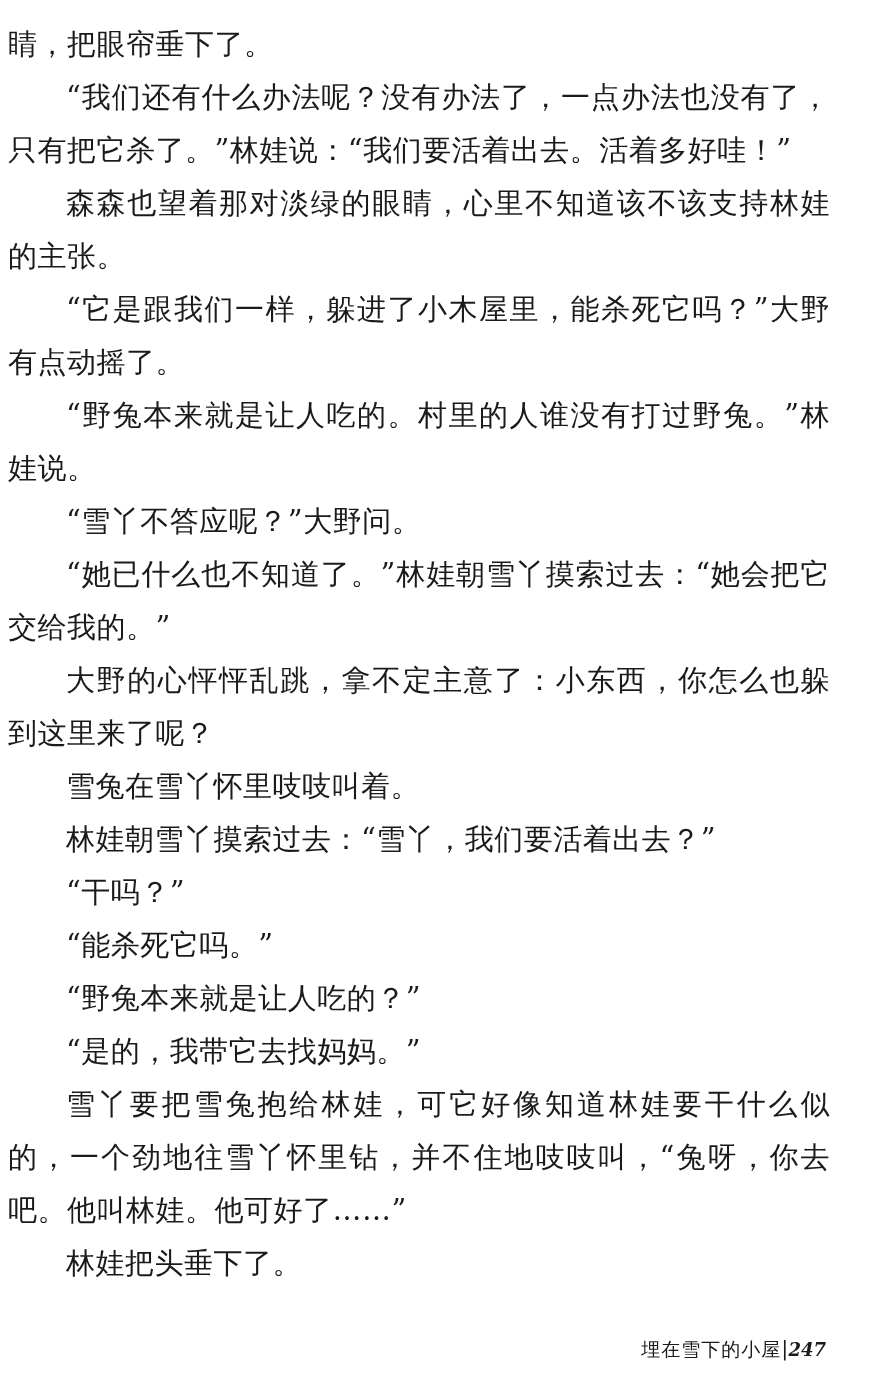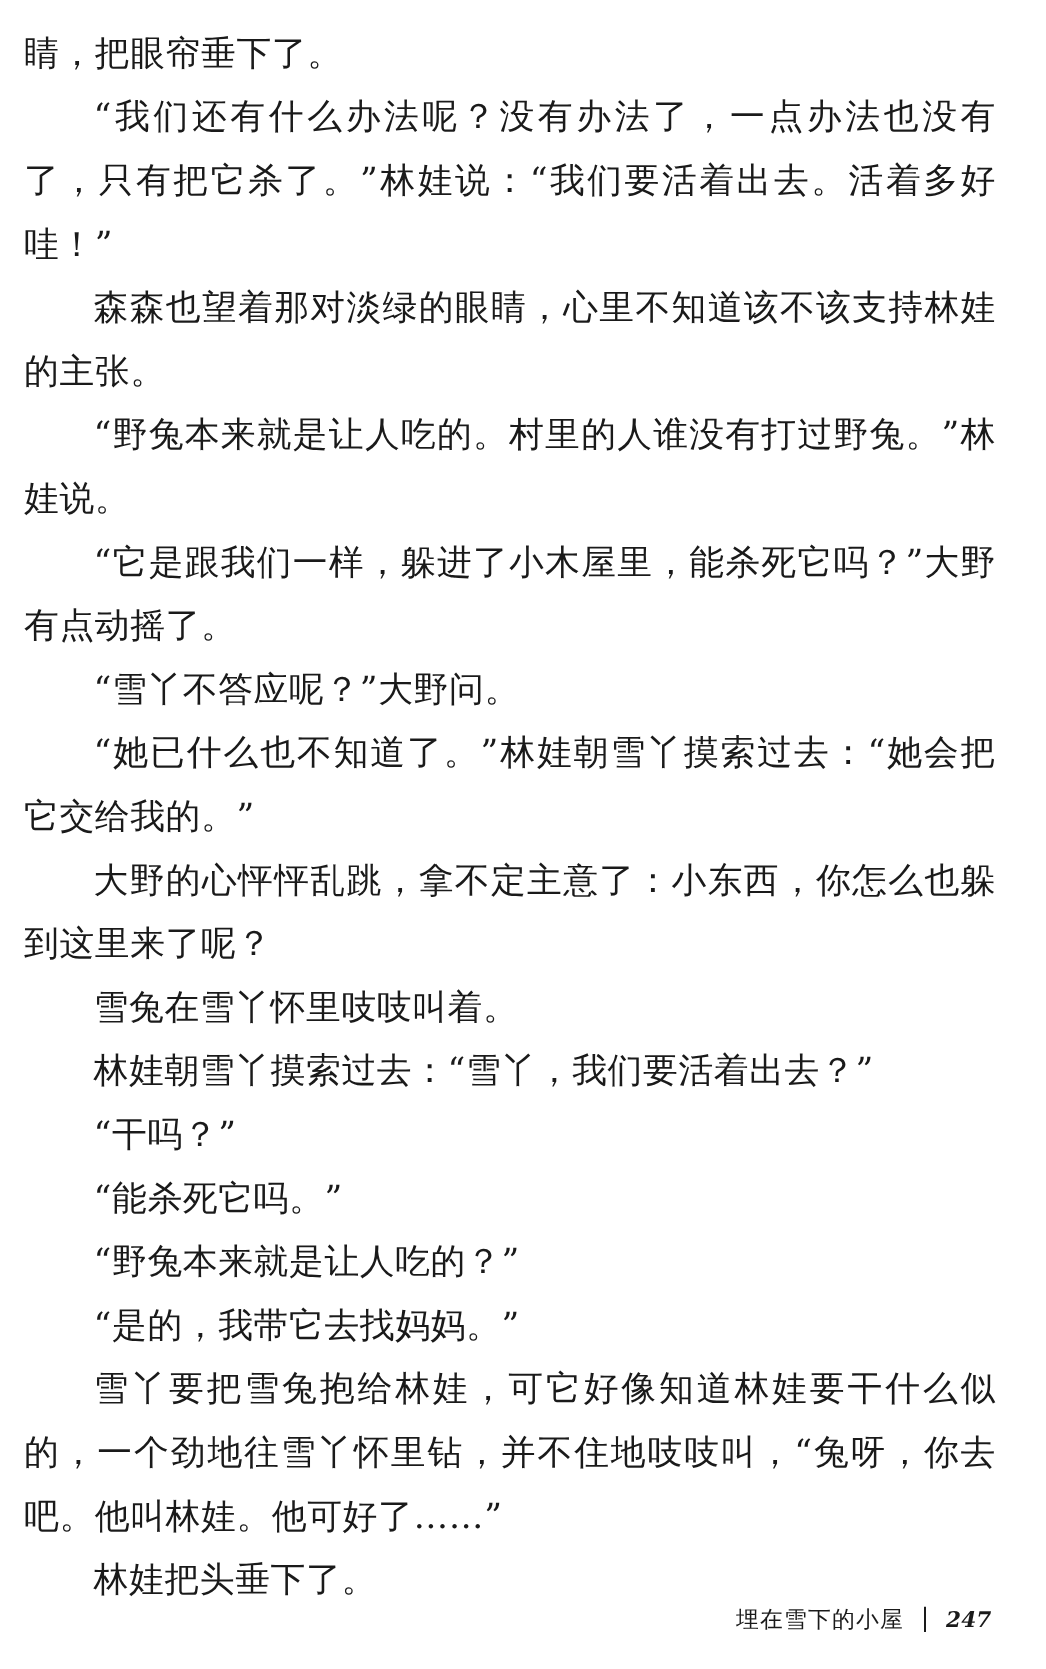--- a/index.html
+++ b/index.html
@@ -15,21 +15,21 @@
     color: #1a1a1a;
     overflow: hidden;
   }
   .page {
     position: absolute;
     left: 0;
     top: 0;
     width: 860px;
     height: 1391px;
     box-sizing: border-box;
-    padding: 18px 30px 0 20px;
+    padding: 18px 30px 0 8px;
   }
   .body-text {
     font-size: 29px;
     line-height: 53px;
     letter-spacing: 0.5px;
     text-align: justify;
     text-justify: inter-character;
   }
   .para {
     margin: 0;
@@ -37,21 +37,20 @@
   }
   .para.noindent {
     text-indent: 0;
   }
   .footer {
     position: absolute;
     right: 34px;
     bottom: 28px;
     display: flex;
     align-items: baseline;
-    gap: 14px;
     text-align: right;
   }
   .footer-title {
     font-size: 19px;
     color: #1a1a1a;
     letter-spacing: 1px;
     font-family: "DejaVu Sans", "Liberation Sans", sans-serif;
   }
   .footer-sep {
     font-size: 21px;
@@ -67,22 +66,22 @@
   }
 </style>
 </head>
 <body>
 
 <div class="page">
   <div class="body-text">
     <p class="para noindent">睛，把眼帘垂下了。</p>
     <p class="para">“我们还有什么办法呢？没有办法了，一点办法也没有了，只有把它杀了。”林娃说：“我们要活着出去。活着多好哇！”</p>
     <p class="para">森森也望着那对淡绿的眼睛，心里不知道该不该支持林娃的主张。</p>
+    <p class="para">“它是跟我们一样，躲进了小木屋里，能杀死它吗？”大野有点动摇了。</p>
     <p class="para">“野兔本来就是让人吃的。村里的人谁没有打过野兔。”林娃说。</p>
-    <p class="para">“它是跟我们一样，躲进了小木屋里，能杀死它吗？”大野有点动摇了。</p>
     <p class="para">“雪丫不答应呢？”大野问。</p>
     <p class="para">“她已什么也不知道了。”林娃朝雪丫摸索过去：“她会把它交给我的。”</p>
     <p class="para">大野的心怦怦乱跳，拿不定主意了：小东西，你怎么也躲到这里来了呢？</p>
     <p class="para">雪兔在雪丫怀里吱吱叫着。</p>
     <p class="para">林娃朝雪丫摸索过去：“雪丫，我们要活着出去？”</p>
     <p class="para">“干吗？”</p>
     <p class="para">“能杀死它吗。”</p>
     <p class="para">“野兔本来就是让人吃的？”</p>
     <p class="para">“是的，我带它去找妈妈。”</p>
     <p class="para">雪丫要把雪兔抱给林娃，可它好像知道林娃要干什么似的，一个劲地往雪丫怀里钻，并不住地吱吱叫，“兔呀，你去吧。他叫林娃。他可好了……”</p>

